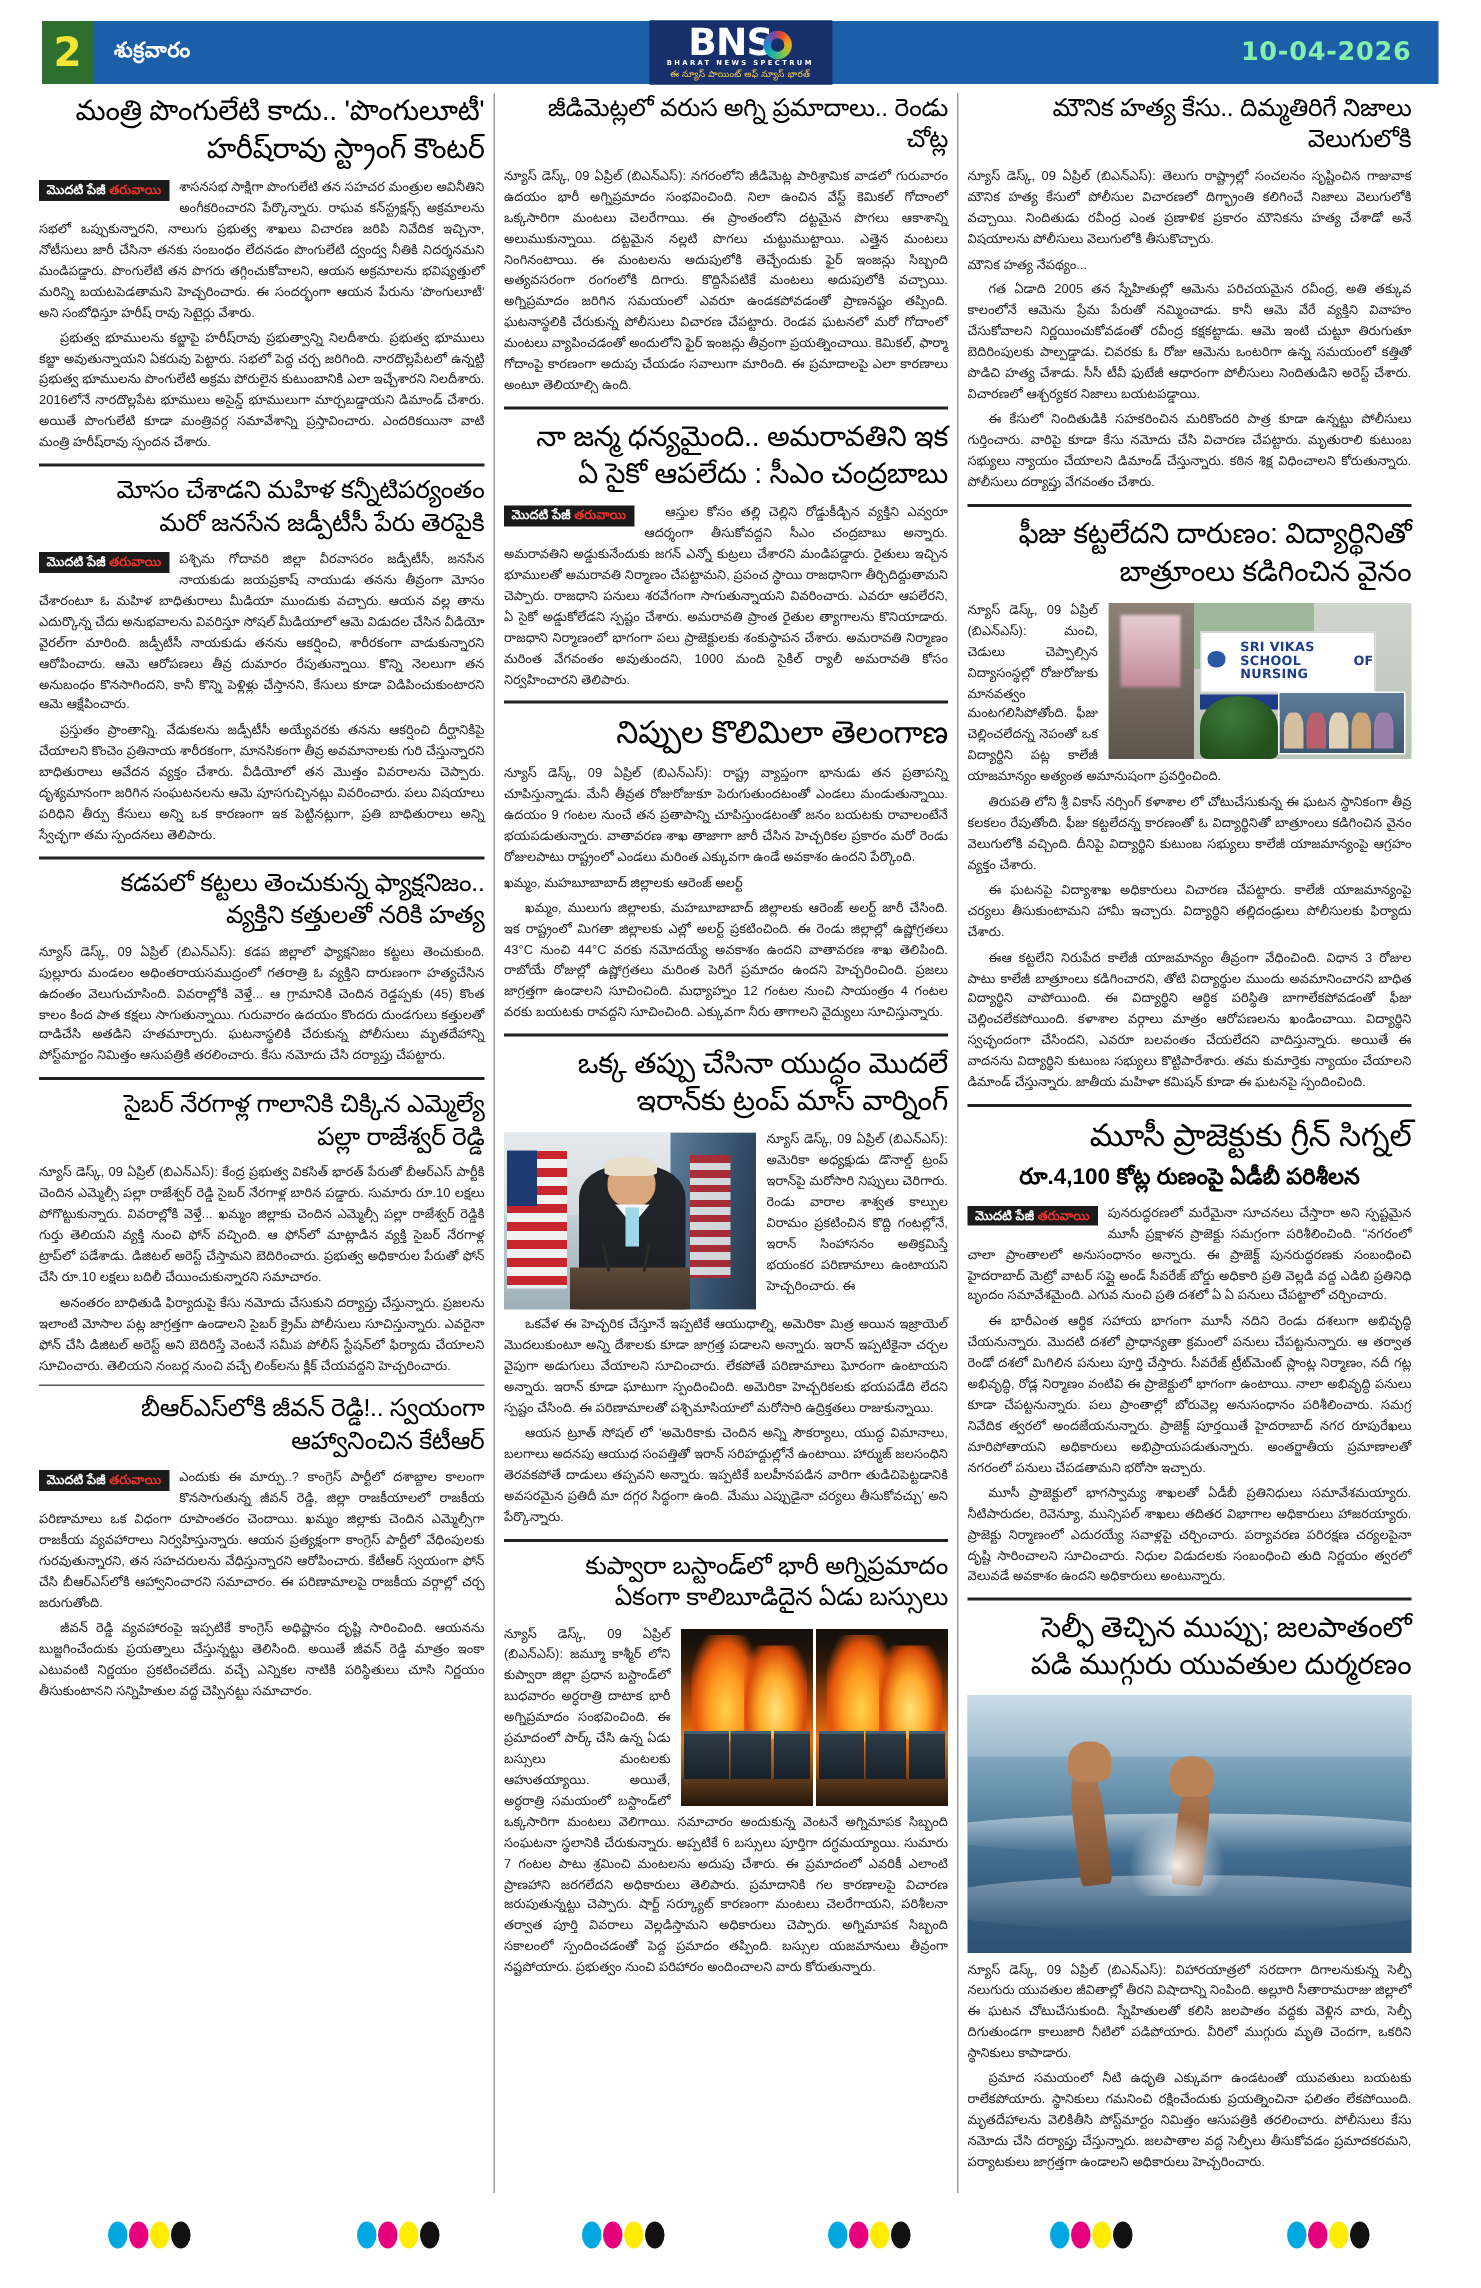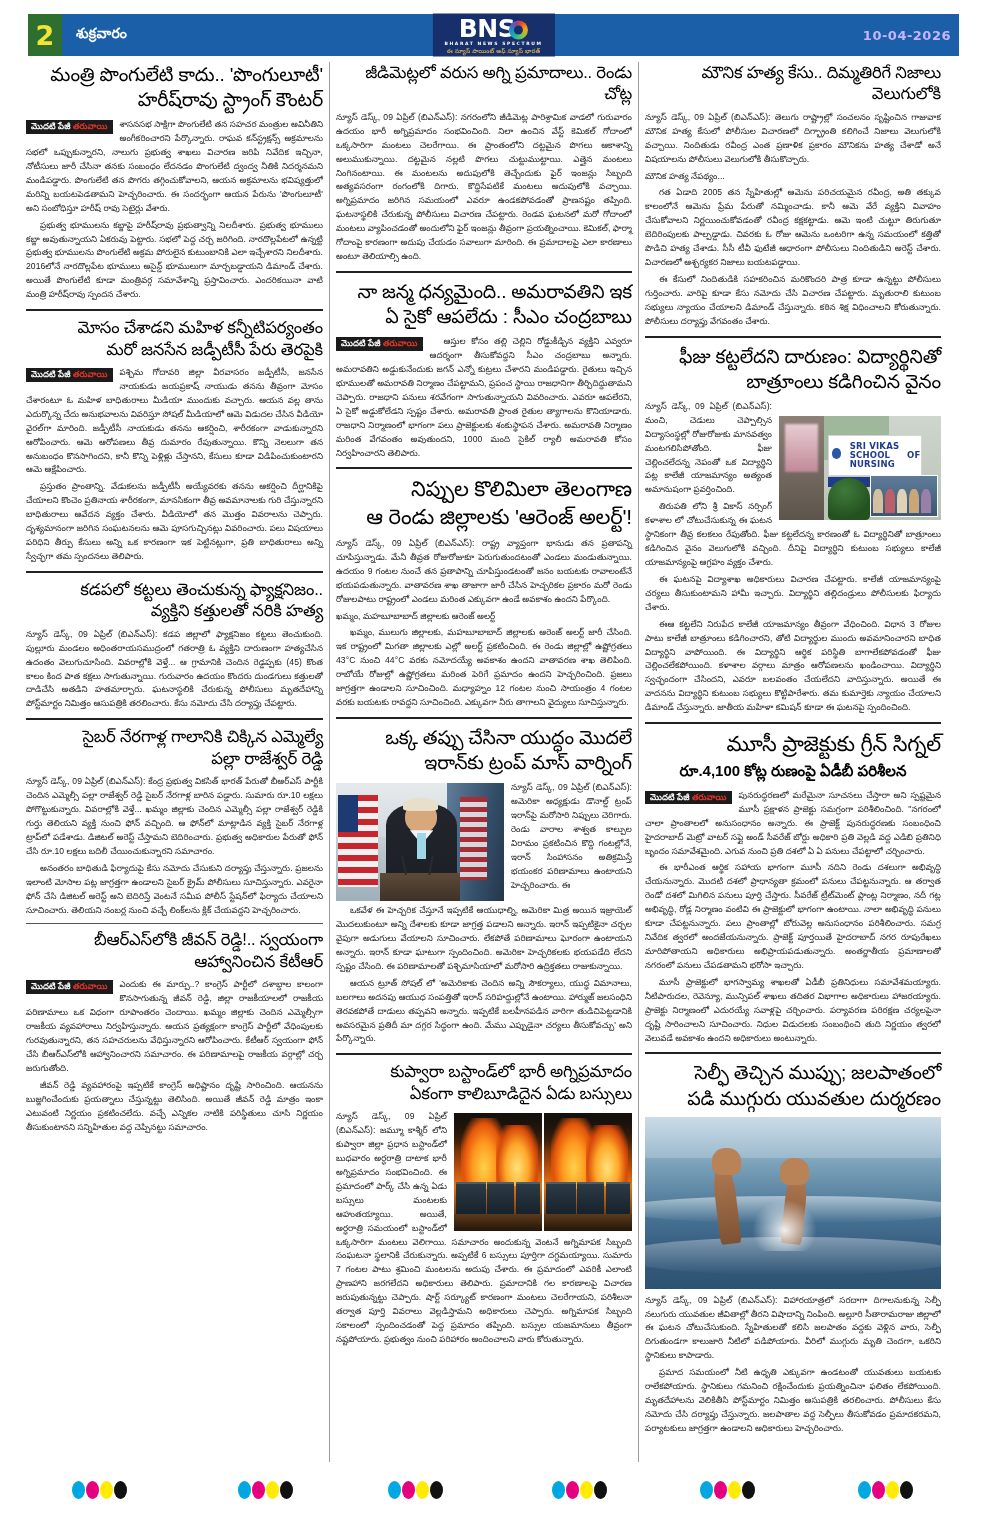--- a/index.html
+++ b/index.html
@@ -76,23 +76,23 @@
   .logo-sub {
     font-size: 4.5px; color: #ffffff; letter-spacing: 1.6px;
     margin-top: 1px; font-weight: bold;
     font-family: "DejaVu Sans", sans-serif;
   }
   .logo-tel {
     font-size: 6px; color: #f7c948; letter-spacing: .2px;
     margin-top: 1.5px;
   }
   .headerdate {
-    position: absolute; right: 8px; top: 50%;
+    position: absolute; right: 18px; top: 50%;
     transform: translateY(-50%);
-    color: #c4b5fd; font-size: 13px; font-weight: bold;
+    color: #86efac; font-size: 17px; font-weight: bold;
     font-family: "DejaVu Sans", sans-serif;
     letter-spacing: .5px;
   }
 
   
   .cols {
     position: absolute;
     left: 20px; top: 62px;
     width: 947px; height: 1400px;
     display: flex;
@@ -214,22 +214,22 @@
   }
   .ph-trump .mic1, .ph-trump .mic2 {
     position:absolute; bottom:22%; width:2px; height:16%;
     background:#2b2b2b;
   }
   .ph-trump .mic1 { left: 40%; transform: rotate(-12deg); }
   .ph-trump .mic2 { left: 56%; transform: rotate(10deg); }
 
   
   .ph-nursing {
-    width: 162px; height: 104px;
-    float: right; margin: 16px 0 4px 7px;
+    width: 202px; height: 104px;
+    float: right; margin: 2px 0 4px 7px;
     background: linear-gradient(180deg,#cfd6cd,#b9c2b6);
   }
   .ph-nursing .leftpanel {
     position:absolute; left:0; top:0; width:28%; height:100%;
     background: linear-gradient(180deg,#8d8178,#5d544c);
   }
   .ph-nursing .poster {
     position:absolute; left:4%; top:8%; width:20%; height:46%;
     background: linear-gradient(180deg,#e8cdd4,#c08a98);
     filter: blur(1px);
@@ -476,21 +476,20 @@
         <div class="body">
           <span class="contlabel"><span class="w">మొదటి పేజీ</span> <span class="r">తరువాయి</span></span>
           <p>ఆస్తుల కోసం తల్లి చెల్లిని రోడ్డుకీడ్చిన వ్యక్తిని ఎవ్వరూ ఆదర్శంగా తీసుకోవద్దని సీఎం చంద్రబాబు అన్నారు. అమరావతిని అడ్డుకునేందుకు జగన్ ఎన్నో కుట్రలు చేశారని మండిపడ్డారు. రైతులు ఇచ్చిన భూములతో అమరావతి నిర్మాణం చేపట్టామని, ప్రపంచ స్థాయి రాజధానిగా తీర్చిదిద్దుతామని చెప్పారు. రాజధాని పనులు శరవేగంగా సాగుతున్నాయని వివరించారు. ఎవరూ ఆపలేరని, ఏ సైకో అడ్డుకోలేడని స్పష్టం చేశారు. అమరావతి ప్రాంత రైతుల త్యాగాలను కొనియాడారు. రాజధాని నిర్మాణంలో భాగంగా పలు ప్రాజెక్టులకు శంకుస్థాపన చేశారు. అమరావతి నిర్మాణం మరింత వేగవంతం అవుతుందని, 1000 మంది సైకిల్ ర్యాలీ అమరావతి కోసం నిర్వహించారని తెలిపారు.</p>
         </div>
       </div>
 
       <div class="rule-top"></div>
       <div class="article">
         <h2 class="headline big">
           <span>నిప్పుల కొలిమిలా తెలంగాణ</span><br>
-          <span>ఆ రెండు జిల్లాలకు 'ఆరెంజ్ అలర్ట్'!</span>
         </h2>
         <div class="body">
           <p class="noind">న్యూస్ డెస్క్, 09 ఏప్రిల్ (బిఎన్ఎస్): రాష్ట్ర వ్యాప్తంగా భానుడు తన ప్రతాపన్ని చూపిస్తున్నాడు. మేనీ తీవ్రత రోజురోజుకూ పెరుగుతుందటంతో ఎండలు మండుతున్నాయి. ఉదయం 9 గంటల నుంచే తన ప్రతాపాన్ని చూపిస్తుండటంతో జనం బయటకు రావాలంటేనే భయపడుతున్నారు. వాతావరణ శాఖ తాజాగా జారీ చేసిన హెచ్చరికల ప్రకారం మరో రెండు రోజులపాటు రాష్ట్రంలో ఎండలు మరింత ఎక్కువగా ఉండే అవకాశం ఉందని పేర్కొంది.</p>
           <p class="noind">ఖమ్మం, మహబూబాబాద్ జిల్లాలకు ఆరెంజ్ అలర్ట్</p>
           <p>ఖమ్మం, ములుగు జిల్లాలకు, మహబూబాబాద్ జిల్లాలకు ఆరెంజ్ అలర్ట్ జారీ చేసింది. ఇక రాష్ట్రంలో మిగతా జిల్లాలకు ఎల్లో అలర్ట్ ప్రకటించింది. ఈ రెండు జిల్లాల్లో ఉష్ణోగ్రతలు 43°C నుంచి 44°C వరకు నమోదయ్యే అవకాశం ఉందని వాతావరణ శాఖ తెలిపింది. రాబోయే రోజుల్లో ఉష్ణోగ్రతలు మరింత పెరిగే ప్రమాదం ఉందని హెచ్చరించింది. ప్రజలు జాగ్రత్తగా ఉండాలని సూచించింది. మధ్యాహ్నం 12 గంటల నుంచి సాయంత్రం 4 గంటల వరకు బయటకు రావద్దని సూచించింది. ఎక్కువగా నీరు తాగాలని వైద్యులు సూచిస్తున్నారు.</p>
         </div>
       </div>
 
       <div class="rule-top"></div>
       <div class="article">

